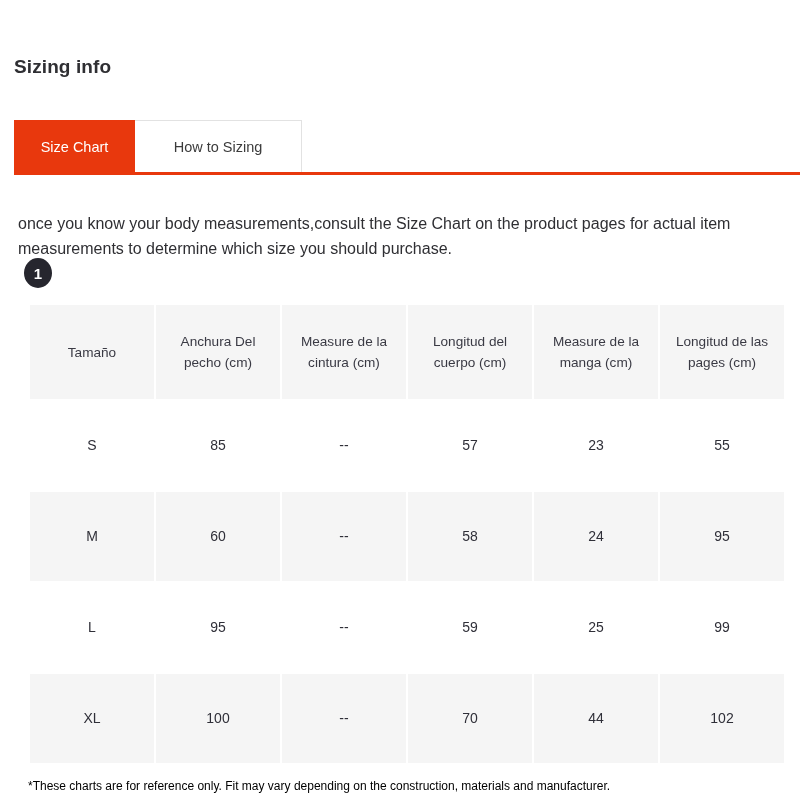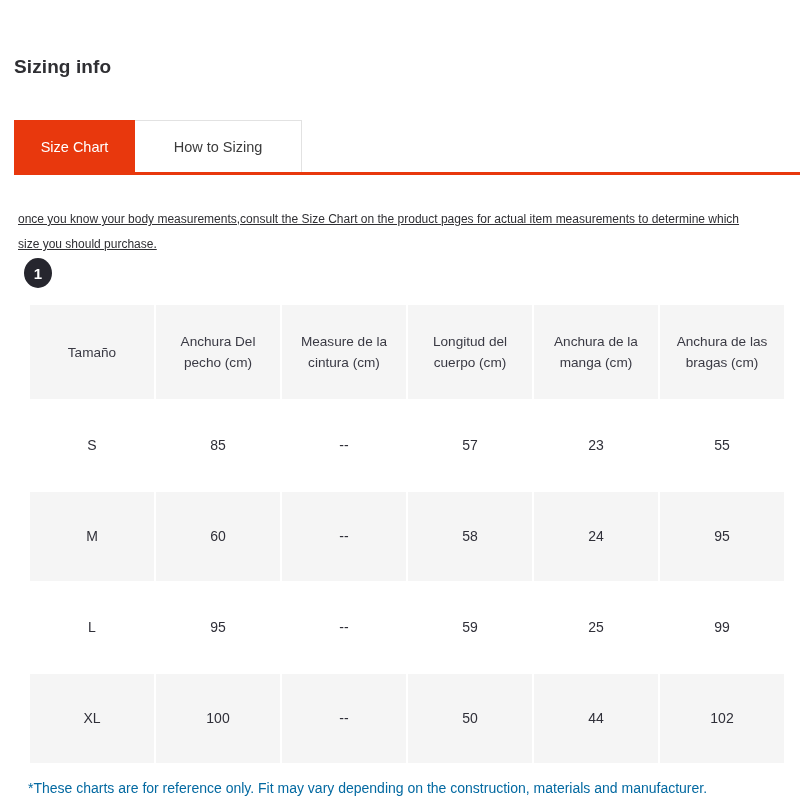--- a/index.html
+++ b/index.html
@@ -75,24 +75,23 @@
     height: 3px;
     background: #e8380d;
   }
 
   
   .intro {
     position: absolute;
     left: 18px;
     top: 175px;
     width: 740px;
-    font-size: 12px;
+    font-size: 16px;
     line-height: 25px;
     color: #2f2f33;
-    text-decoration: underline;
   }
 
   
   .step-badge {
     position: absolute;
     left: 24px;
     top: 238px;
     width: 28px;
     height: 30px;
     border-radius: 50%;
@@ -138,23 +137,23 @@
   }
   tr.row-odd td { background: #ffffff; }
   tr.row-even td { background: #f5f5f5; }
 
   
   .footnote {
     position: absolute;
     left: 28px;
     top: 742px;
     width: 700px;
-    font-size: 14px;
+    font-size: 12px;
     line-height: 24px;
-    color: #0369a1;
+    color: #000000;
   }
 </style>
 </head>
 <body>
 
 <div class="page">
 
   <h1 class="page-title">Sizing info</h1>
 
   <div class="tabs">
@@ -167,22 +166,22 @@
 
   <div class="step-badge">1</div>
 
   <table class="size-table">
     <thead>
       <tr>
         <th>Tamaño</th>
         <th>Anchura Del pecho (cm)</th>
         <th>Measure de la cintura (cm)</th>
         <th>Longitud del cuerpo (cm)</th>
-        <th>Anchura de la manga (cm)</th>
-        <th>Anchura de las bragas (cm)</th>
+        <th>Measure de la manga (cm)</th>
+        <th>Longitud de las pages (cm)</th>
       </tr>
     </thead>
     <tbody>
       <tr class="row-odd">
         <td>S</td>
         <td>85</td>
         <td>--</td>
         <td>57</td>
         <td>23</td>
         <td>55</td>
@@ -200,21 +199,21 @@
         <td>95</td>
         <td>--</td>
         <td>59</td>
         <td>25</td>
         <td>99</td>
       </tr>
       <tr class="row-even">
         <td>XL</td>
         <td>100</td>
         <td>--</td>
-        <td>50</td>
+        <td>70</td>
         <td>44</td>
         <td>102</td>
       </tr>
     </tbody>
   </table>
 
   <p class="footnote">*These charts are for reference only. Fit may vary depending on the construction, materials and manufacturer.</p>
 
 </div>
 

